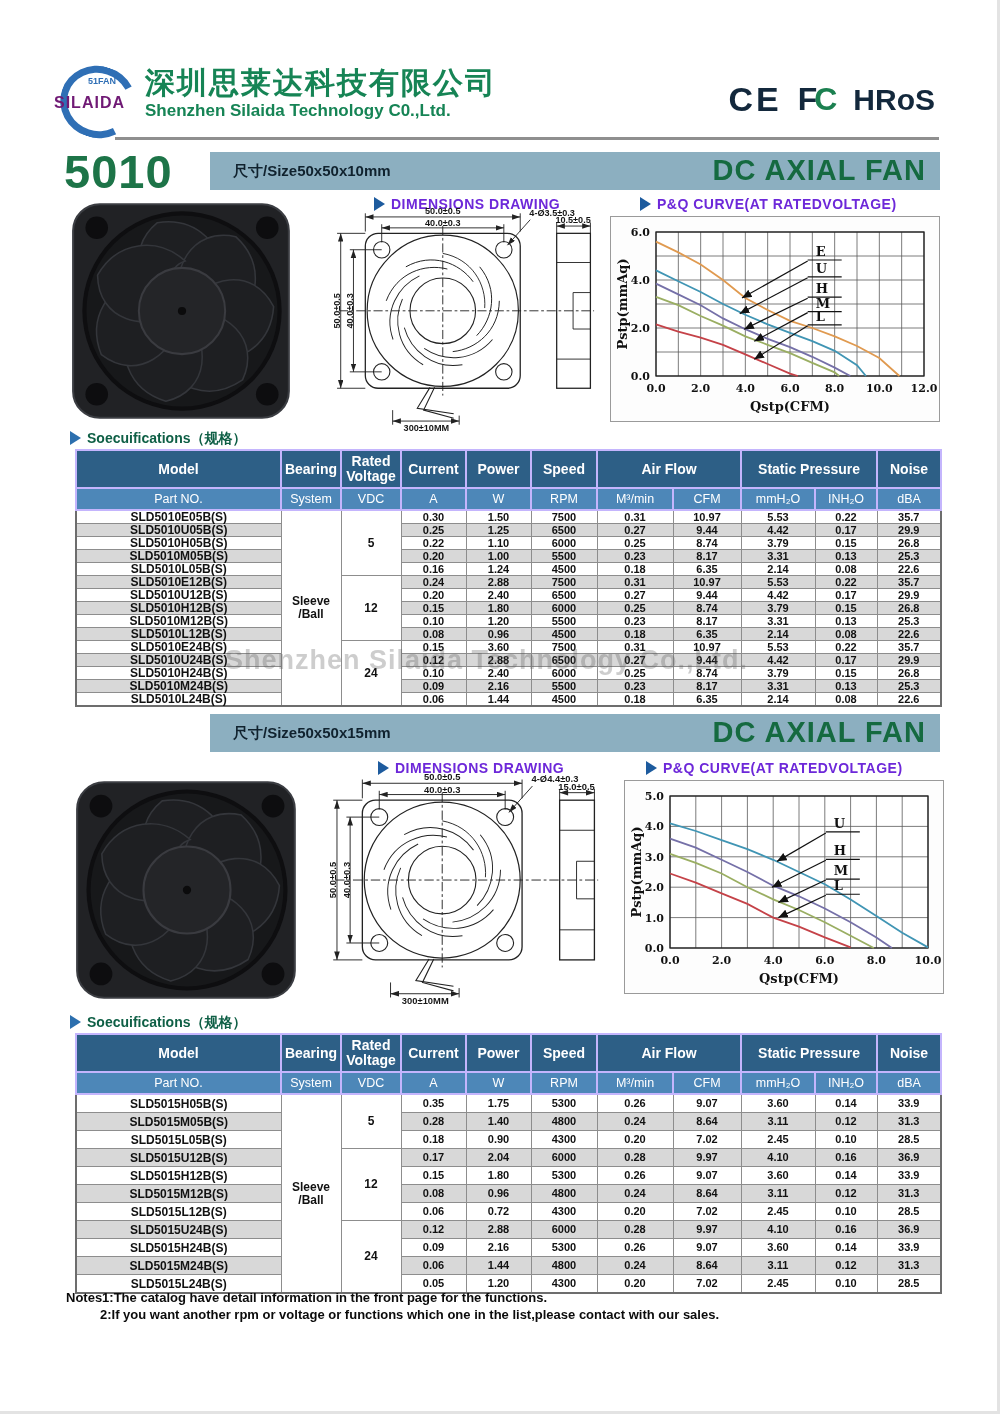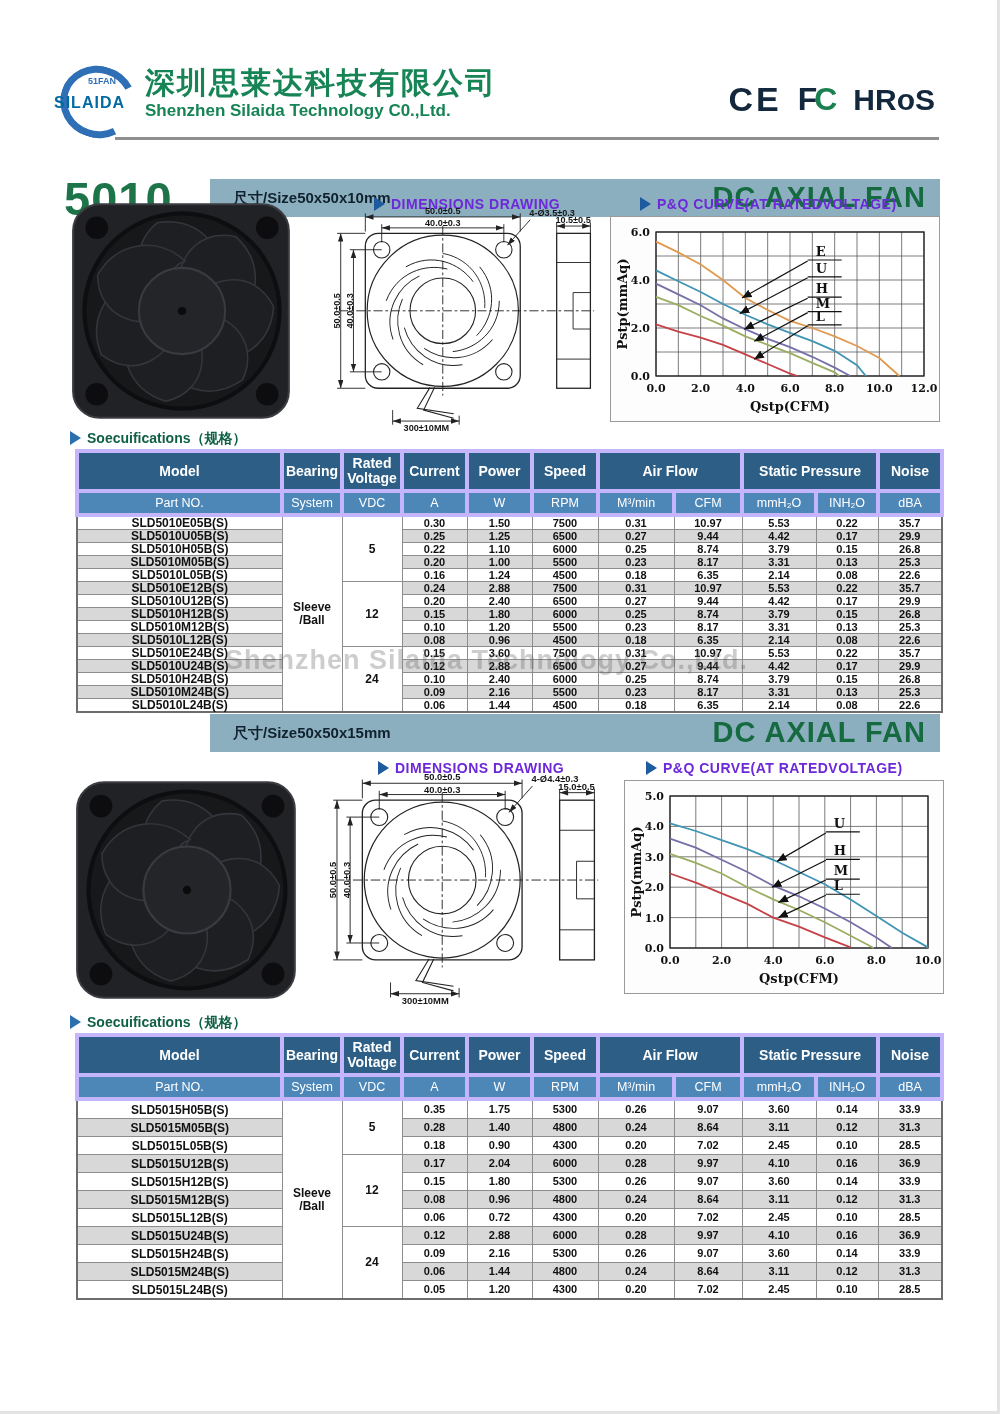--- a/index.html
+++ b/index.html
@@ -4,21 +4,21 @@
 <style>
   html,body{margin:0;padding:0;background:#ffffff;}
   .page{position:relative;width:1000px;height:1414px;background:#fff;overflow:hidden;
         font-family:"Liberation Sans",sans-serif;border-right:3px solid #e3e3e3;border-bottom:3px solid #e3e3e3;box-sizing:border-box;}
 
   
   .logo{position:absolute;left:58px;top:64px;width:84px;height:72px;}
   .logo-arc{position:absolute;left:2px;top:2px;width:62px;height:58px;border:7px solid #2f6fb5;
             border-radius:50%;border-right-color:transparent;transform:rotate(18deg);}
   .logo-fan{position:absolute;left:30px;top:12px;font-size:9px;font-weight:bold;color:#2f6fb5;}
-  .logo-text{position:absolute;left:-4px;top:30px;font-size:16px;font-weight:800;color:#0369a1;letter-spacing:1px;}
+  .logo-text{position:absolute;left:-4px;top:30px;font-size:16px;font-weight:800;color:#701a75;letter-spacing:1px;}
   .company{position:absolute;left:145px;top:66px;}
   .company-cn{font-size:30px;font-weight:800;color:#168455;line-height:34px;letter-spacing:2px;}
   .company-en{font-size:17px;font-weight:600;color:#168455;line-height:22px;}
   .certs{position:absolute;right:62px;top:80px;display:flex;align-items:center;gap:16px;text-align:right;}
   .cert-ce{font-size:34px;font-weight:800;color:#13283c;letter-spacing:3px;}
   .cert-fcc{font-size:32px;font-weight:800;color:#13283c;}
   .cert-fcc .c{color:#1b8050;margin-left:-3px;}
   .cert-rohs{font-size:30px;font-weight:800;color:#13283c;}
   .header-rule{position:absolute;left:115px;top:137px;width:824px;height:3px;background:#8f8f8f;}
 
@@ -39,21 +39,21 @@
   
   .chart-box{position:absolute;border:1px solid #9a9a9a;background:#fdfdfd;padding:1px;}
   svg text.tick{font:bold 11px "DejaVu Serif",serif;fill:#111;}
   svg text.axis{font:bold 13px "DejaVu Serif",serif;fill:#111;}
   svg text.clabel{font:bold 13px "DejaVu Serif",serif;fill:#111;}
   svg text.dim{font:bold 10px "Liberation Sans",sans-serif;fill:#161616;}
 
   
   table.spec{position:absolute;border-collapse:collapse;table-layout:fixed;width:865px;
              font-family:"Liberation Sans",sans-serif;border:2px solid #6d6d6d;}
-  table.spec th{border:4px solid #c4b5fd;margin-top:24px;}
+  table.spec th{border:2px solid #c4b5fd;margin-top:24px;}
   table.spec .h1 th{background:#2d5f86;color:#fff;font-size:14px;font-weight:bold;height:36px;line-height:15px;padding:0;}
   table.spec .h2 th{background:#4d87b8;color:#fff;font-size:12.5px;font-weight:normal;height:20px;padding:0;}
   table.spec td{border:1px solid #8d8d8d;text-align:center;padding:0;background:#fff;
                 font-size:11px;font-weight:bold;color:#111;line-height:1;}
   #t0 td{height:12px;} #t1 td{height:17px;}
   table.spec td.part{font-size:12px;}
   table.spec tr.stripe td{background:#d8d8d8;}
   table.spec td.span-cell{background:#fff !important;font-size:12px;white-space:pre-line;line-height:13px;}
 
   
@@ -77,21 +77,21 @@
     <div class="company-cn">深圳思莱达科技有限公司</div>
     <div class="company-en">Shenzhen Silaida Technology C0.,Ltd.</div>
   </div>
   <div class="certs">
     <span class="cert-ce">CE</span>
     <span class="cert-fcc"><span>F</span><span class="c">C</span></span>
     <span class="cert-rohs">HRoS</span>
   </div>
   <div class="header-rule"></div>
 
-  <div class="sec-bar" style="top:150px;margin-top:27px;">
+  <div class="sec-bar" style="top:150px;">
     <div class="sec-num">5010</div>
     <div class="sec-strip">
       <span class="sec-size">尺寸/Size50x50x10mm</span>
       <span class="sec-type">DC AXIAL FAN</span>
     </div>
   </div>
 
   <svg width="232" height="226" viewBox="0 0 220 220" style="position:absolute;left:66px;top:198px;">
     <rect x="4" y="6" width="210" height="208" rx="26" fill="#212225"></rect>
     <rect x="4" y="6" width="210" height="208" rx="26" fill="none" stroke="#3b3d42" stroke-width="2"></rect>
@@ -790,13 +790,17 @@
           <td>4300</td>
           <td>0.20</td>
           <td>7.02</td>
           <td>2.45</td>
           <td>0.10</td>
           <td>28.5</td>
         </tr>
       </tbody>
   </table>
 
+  <div class="notes">
+    <div class="n1">Notes1:The catalog have detail information in the front page for the functions.</div>
+    <div class="n2">2:If you want another rpm or voltage or functions which one in the list,please contact with our sales.</div>
+  </div>
 </div>
 
 </body></html>

